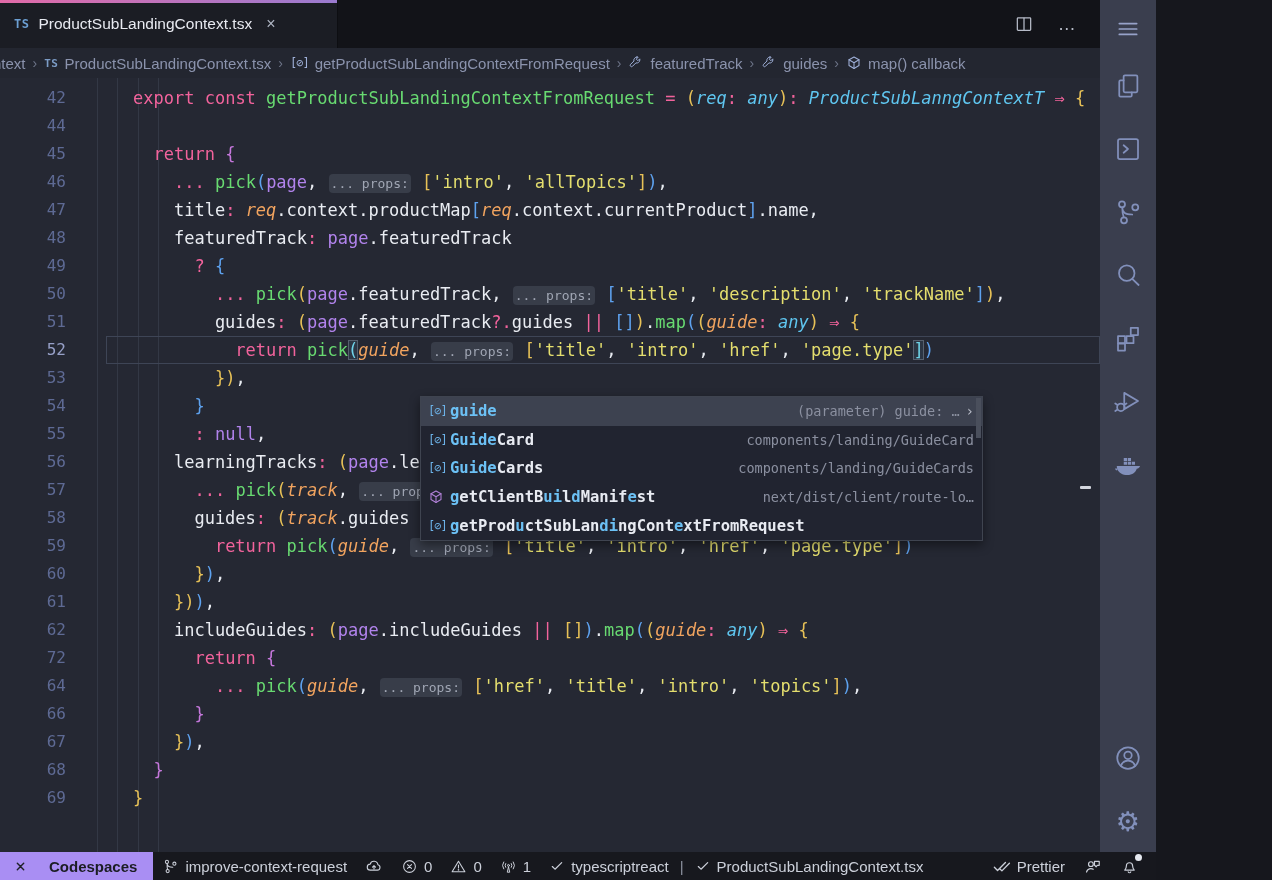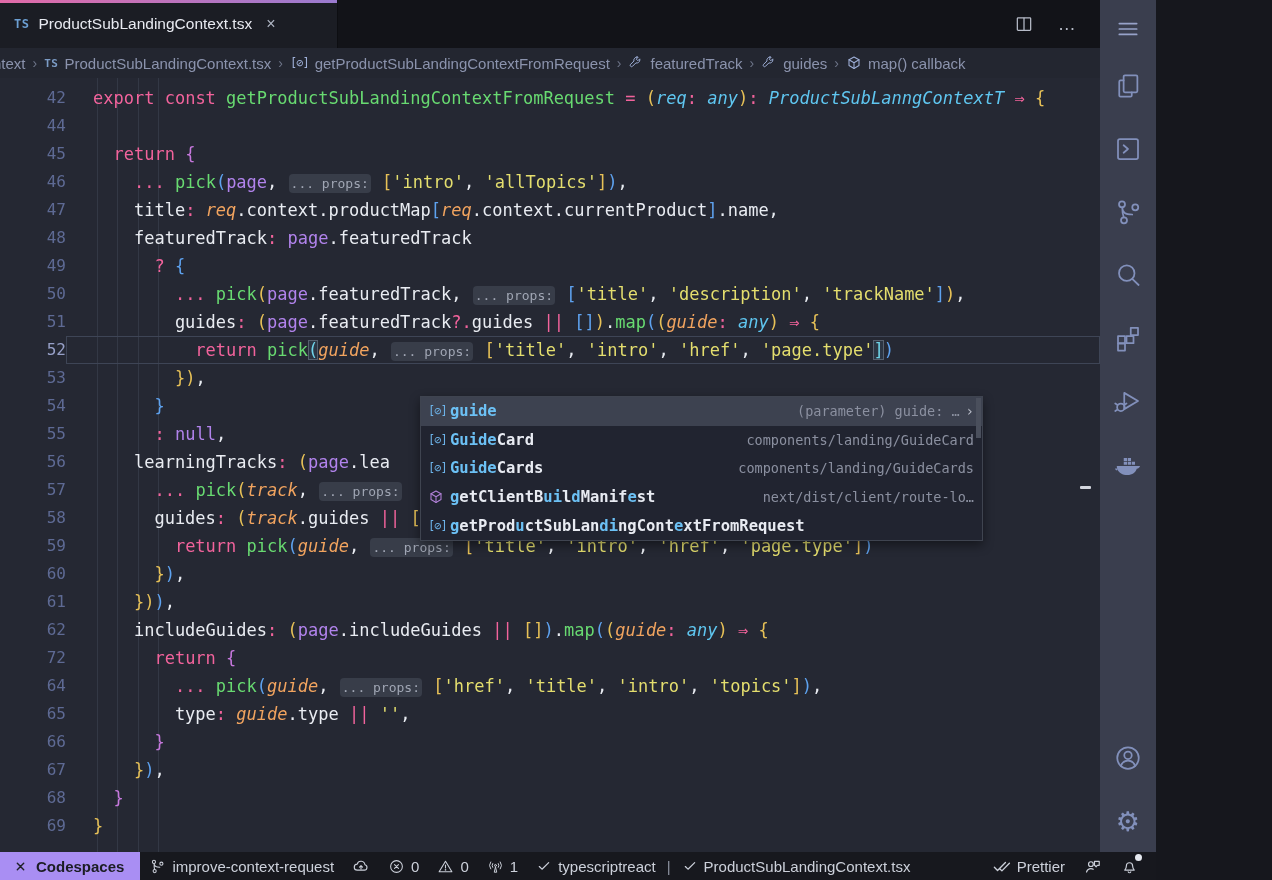--- a/index.html
+++ b/index.html
@@ -28,21 +28,21 @@
   .crumb { display:flex; align-items:center; gap:6px; cursor:pointer; }
   .crumb.clip { margin-left:-7px; }
   .crumb-sep { color:#6d7488; margin:0 7px; font-size:14px; }
   .crumb .ts-badge { margin-right:0; color:#7c9cc6; }
 
   
   .editor { position:relative; flex:1; background:#252833; overflow:hidden;
     font-family:"DejaVu Sans Mono","Liberation Mono",monospace; font-size:17px; }
   .guides { position:absolute; top:0; bottom:0; left:0; right:0; pointer-events:none; }
   .guide { position:absolute; top:0; bottom:0; width:1px; background:#333845; }
-  .line { display:flex; height:28px; line-height:28px; white-space:pre; }
+  .line { display:flex; height:28px; line-height:28px; white-space:pre;gap:40px; }
   .line:first-child { margin-top:-22px; }
   .ln { width:66px; text-align:right; padding-right:0; color:#5e6a94; flex:none; font-size:16px; }
   .code-wrap { flex:1; padding-left:27px; position:relative; }
   .line.current .code-wrap { box-shadow:inset 0 0 0 1px #3e4556; }
   .line.current .ln { color:#97a0c8; }
   .tk-k{color:#f2639c} .tk-f{color:#68da71} .tk-v{color:#b183ec}
   .tk-p{color:#f2a45f;font-style:italic} .tk-ty{color:#5fc6f0;font-style:italic}
   .tk-s{color:#e4de6e} .tk-w{color:#e9ecf2}
   .tk-bg{color:#e7c157} .tk-bb{color:#5ea2ef} .tk-bp{color:#c678dd}
   .tk-in{ background:#383d49; color:#a0a6b4; font-size:13px; padding:2px 2px; border-radius:4px;
@@ -72,21 +72,21 @@
   .act-icon.menu { margin-bottom:23px; color:#97a2c9; }
   .act-icon.spacer-top { margin-top:auto; }
   .act-icon:last-child { margin-bottom:4px; }
   .gear-glyph { font-family:"DejaVu Sans",sans-serif; font-size:27px; line-height:1; }
 
   
   .statusbar { position:absolute; left:0; right:0; bottom:0; height:28px; background:#17181e;
     display:flex; align-items:center; font-size:15px; color:#ccd0da; z-index:6; }
   .sb-item { display:flex; align-items:center; gap:6px; padding:0 9px; height:100%; cursor:pointer;
     white-space:nowrap; }
-  .sb-item.remote { background:#a98ef3; color:#1b1d23; padding:0 16px 0 12px; font-weight:bold; gap:7px; }
+  .sb-item.remote { background:#a98ef3; color:#1b1d23; padding:0 16px 0 12px; font-weight:bold; gap:20px; }
   .sb-sep { color:#8d92a0; padding:0 2px; }
   .sb-right { margin-left:auto; display:flex; align-items:center; height:100%; padding-right:8px; }
   .sb-item svg { display:block; }
   .bell-wrap { position:relative; }
   .bell-dot { position:absolute; top:-3px; right:-3px; width:7px; height:7px; border-radius:50%;
     background:#e6e9f0; }
 </style>
 </head>
 <body>
 
@@ -182,21 +182,20 @@
           <div class="line"><span class="ln">55</span><span class="code-wrap"><span class="tk-w">      </span><span class="tk-k">:</span><span class="tk-w"> </span><span class="tk-v">null</span><span class="tk-w">,</span></span></div>
           <div class="line"><span class="ln">56</span><span class="code-wrap"><span class="tk-w">    learningTracks</span><span class="tk-k">:</span><span class="tk-w"> </span><span class="tk-bg">(</span><span class="tk-v">page</span><span class="tk-w">.lea</span></span></div>
           <div class="line"><span class="ln">57</span><span class="code-wrap"><span class="tk-w">      </span><span class="tk-k">...</span><span class="tk-w"> </span><span class="tk-f">pick</span><span class="tk-bg">(</span><span class="tk-p">track</span><span class="tk-w">, </span><span class="tk-in">... props:</span></span></div>
           <div class="line"><span class="ln">58</span><span class="code-wrap"><span class="tk-w">      guides</span><span class="tk-k">:</span><span class="tk-w"> </span><span class="tk-bg">(</span><span class="tk-p">track</span><span class="tk-w">.guides </span><span class="tk-k">||</span><span class="tk-w"> </span><span class="tk-bg">[]</span><span class="tk-bb">)</span><span class="tk-w">.</span><span class="tk-f">map</span><span class="tk-bb">(</span><span class="tk-bg">(</span><span class="tk-p">guide</span><span class="tk-k">:</span><span class="tk-w"> </span><span class="tk-ty">any</span><span class="tk-bg">)</span><span class="tk-w"> </span><span class="tk-k">⇒</span><span class="tk-w"> </span><span class="tk-bg">{</span></span></div>
           <div class="line"><span class="ln">59</span><span class="code-wrap"><span class="tk-w">        </span><span class="tk-k">return</span><span class="tk-w"> </span><span class="tk-f">pick</span><span class="tk-bb">(</span><span class="tk-p">guide</span><span class="tk-w">, </span><span class="tk-in">... props:</span><span class="tk-w"> </span><span class="tk-bg">[</span><span class="tk-s">'title'</span><span class="tk-w">, </span><span class="tk-s">'intro'</span><span class="tk-w">, </span><span class="tk-s">'href'</span><span class="tk-w">, </span><span class="tk-s">'page.type'</span><span class="tk-bg">]</span><span class="tk-bb">)</span></span></div>
           <div class="line"><span class="ln">60</span><span class="code-wrap"><span class="tk-w">      </span><span class="tk-bg">}</span><span class="tk-bb">)</span><span class="tk-w">,</span></span></div>
           <div class="line"><span class="ln">61</span><span class="code-wrap"><span class="tk-w">    </span><span class="tk-bg">}</span><span class="tk-bg">)</span><span class="tk-bb">)</span><span class="tk-w">,</span></span></div>
           <div class="line"><span class="ln">62</span><span class="code-wrap"><span class="tk-w">    includeGuides</span><span class="tk-k">:</span><span class="tk-w"> </span><span class="tk-bg">(</span><span class="tk-v">page</span><span class="tk-w">.includeGuides </span><span class="tk-k">||</span><span class="tk-w"> </span><span class="tk-bg">[]</span><span class="tk-bb">)</span><span class="tk-w">.</span><span class="tk-f">map</span><span class="tk-bb">(</span><span class="tk-bg">(</span><span class="tk-p">guide</span><span class="tk-k">:</span><span class="tk-w"> </span><span class="tk-ty">any</span><span class="tk-bg">)</span><span class="tk-w"> </span><span class="tk-k">⇒</span><span class="tk-w"> </span><span class="tk-bg">{</span></span></div>
           <div class="line"><span class="ln">72</span><span class="code-wrap"><span class="tk-w">      </span><span class="tk-k">return</span><span class="tk-w"> </span><span class="tk-bp">{</span></span></div>
           <div class="line"><span class="ln">64</span><span class="code-wrap"><span class="tk-w">        </span><span class="tk-k">...</span><span class="tk-w"> </span><span class="tk-f">pick</span><span class="tk-bb">(</span><span class="tk-p">guide</span><span class="tk-w">, </span><span class="tk-in">... props:</span><span class="tk-w"> </span><span class="tk-bg">[</span><span class="tk-s">'href'</span><span class="tk-w">, </span><span class="tk-s">'title'</span><span class="tk-w">, </span><span class="tk-s">'intro'</span><span class="tk-w">, </span><span class="tk-s">'topics'</span><span class="tk-bg">]</span><span class="tk-bb">)</span><span class="tk-w">,</span></span></div>
-          <div class="line"><span class="ln">65</span><span class="code-wrap"><span class="tk-w">        type</span><span class="tk-k">:</span><span class="tk-w"> </span><span class="tk-p">guide</span><span class="tk-w">.type </span><span class="tk-k">||</span><span class="tk-w"> </span><span class="tk-s">''</span><span class="tk-w">,</span></span></div>
           <div class="line"><span class="ln">66</span><span class="code-wrap"><span class="tk-w">      </span><span class="tk-bp">}</span></span></div>
           <div class="line"><span class="ln">67</span><span class="code-wrap"><span class="tk-w">    </span><span class="tk-bg">}</span><span class="tk-bb">)</span><span class="tk-w">,</span></span></div>
           <div class="line"><span class="ln">68</span><span class="code-wrap"><span class="tk-w">  </span><span class="tk-bp">}</span></span></div>
           <div class="line"><span class="ln">69</span><span class="code-wrap"><span class="tk-bg">}</span></span></div>
         </div>
       <div class="scroll-dash"></div>
       <div class="suggest">
         <div id="sugg-rows">
             <div class="sugg-row selected">
               <span class="sugg-icon">

